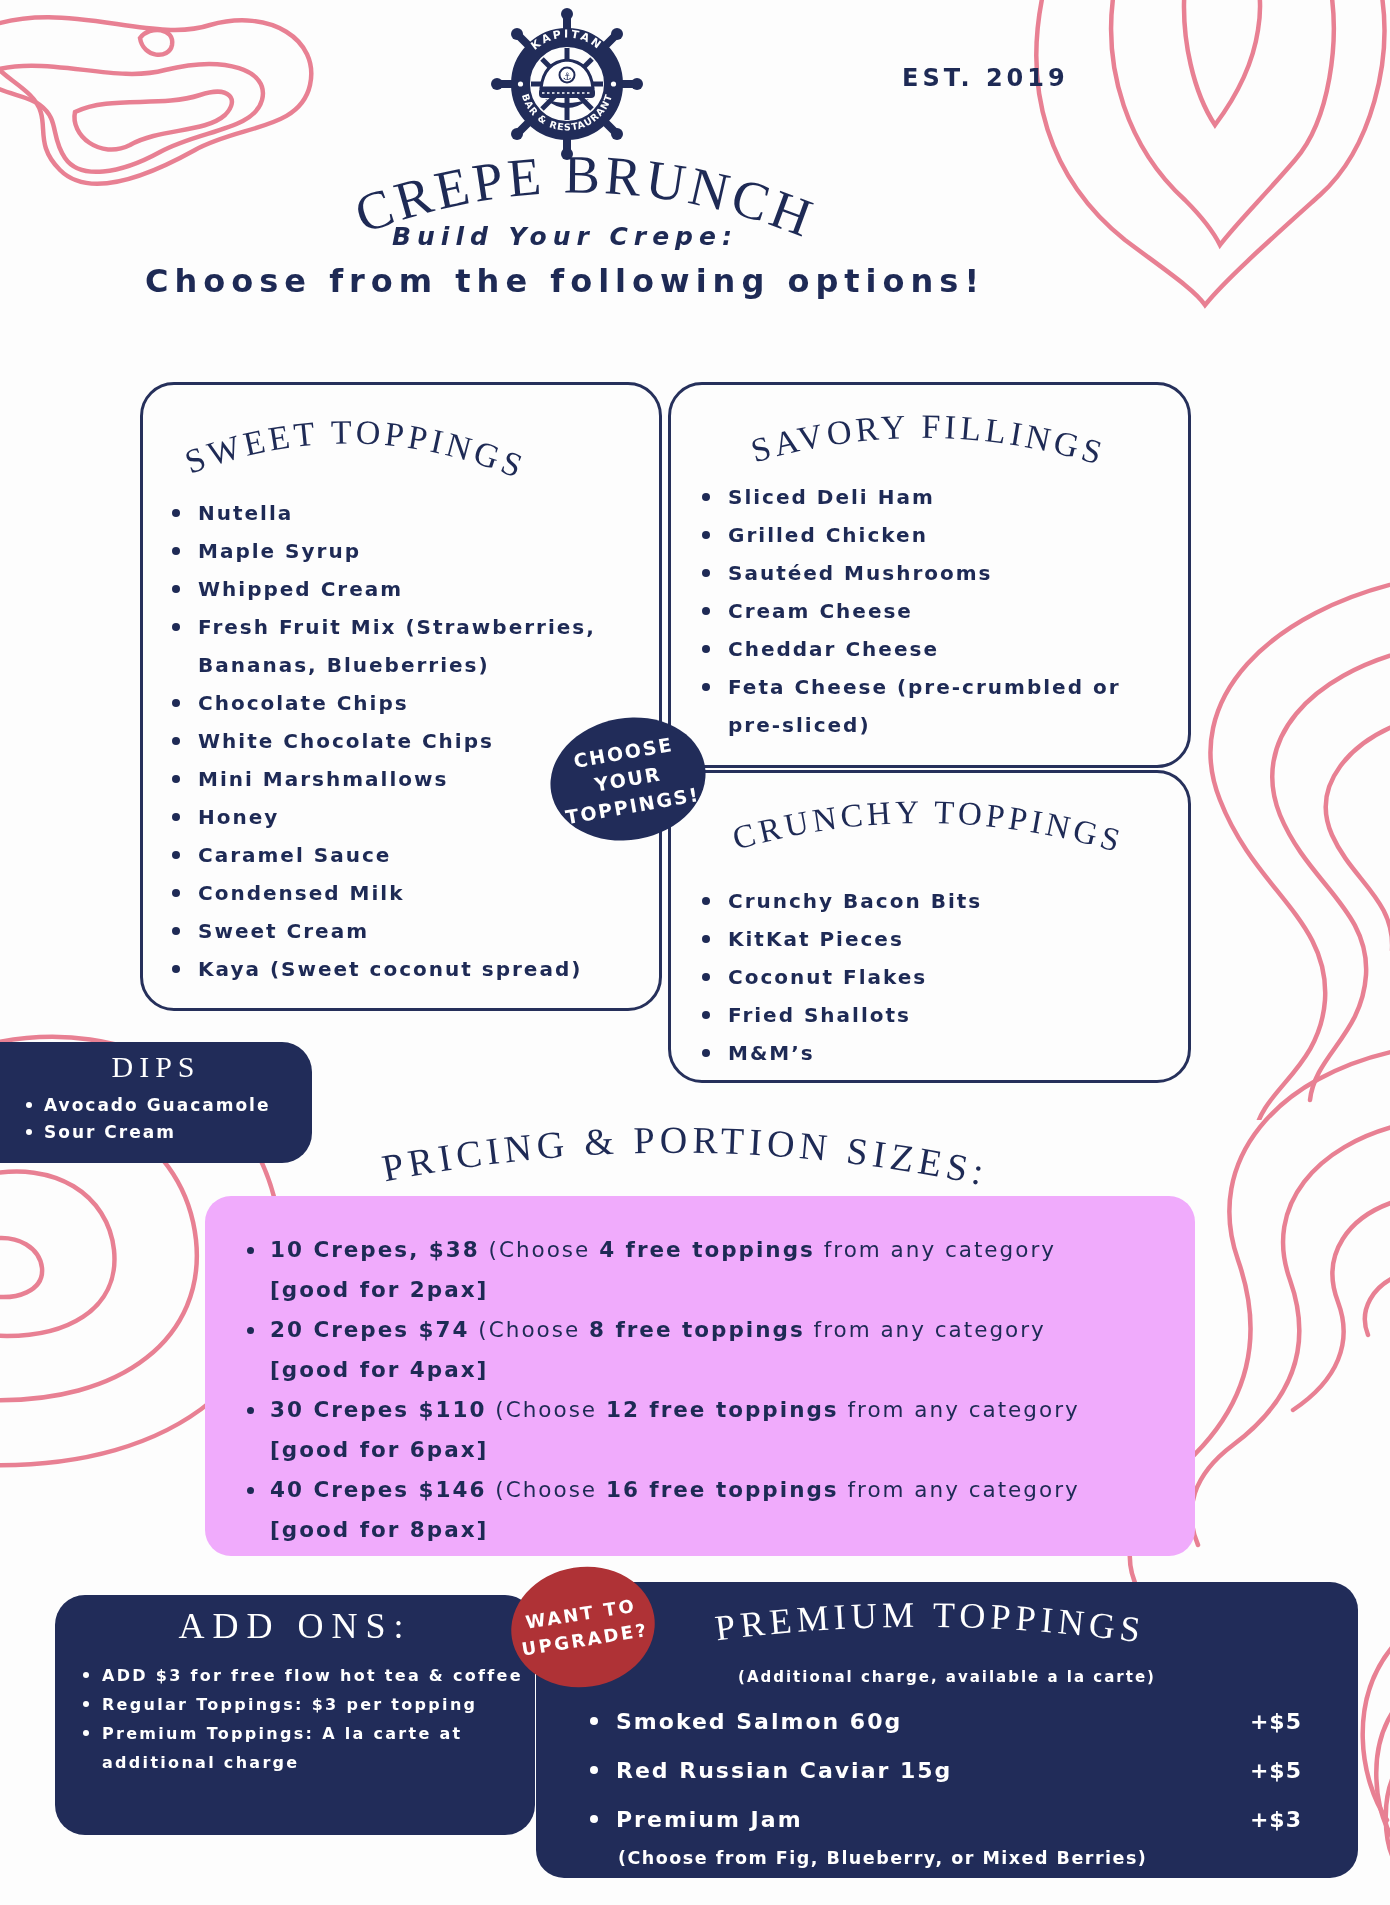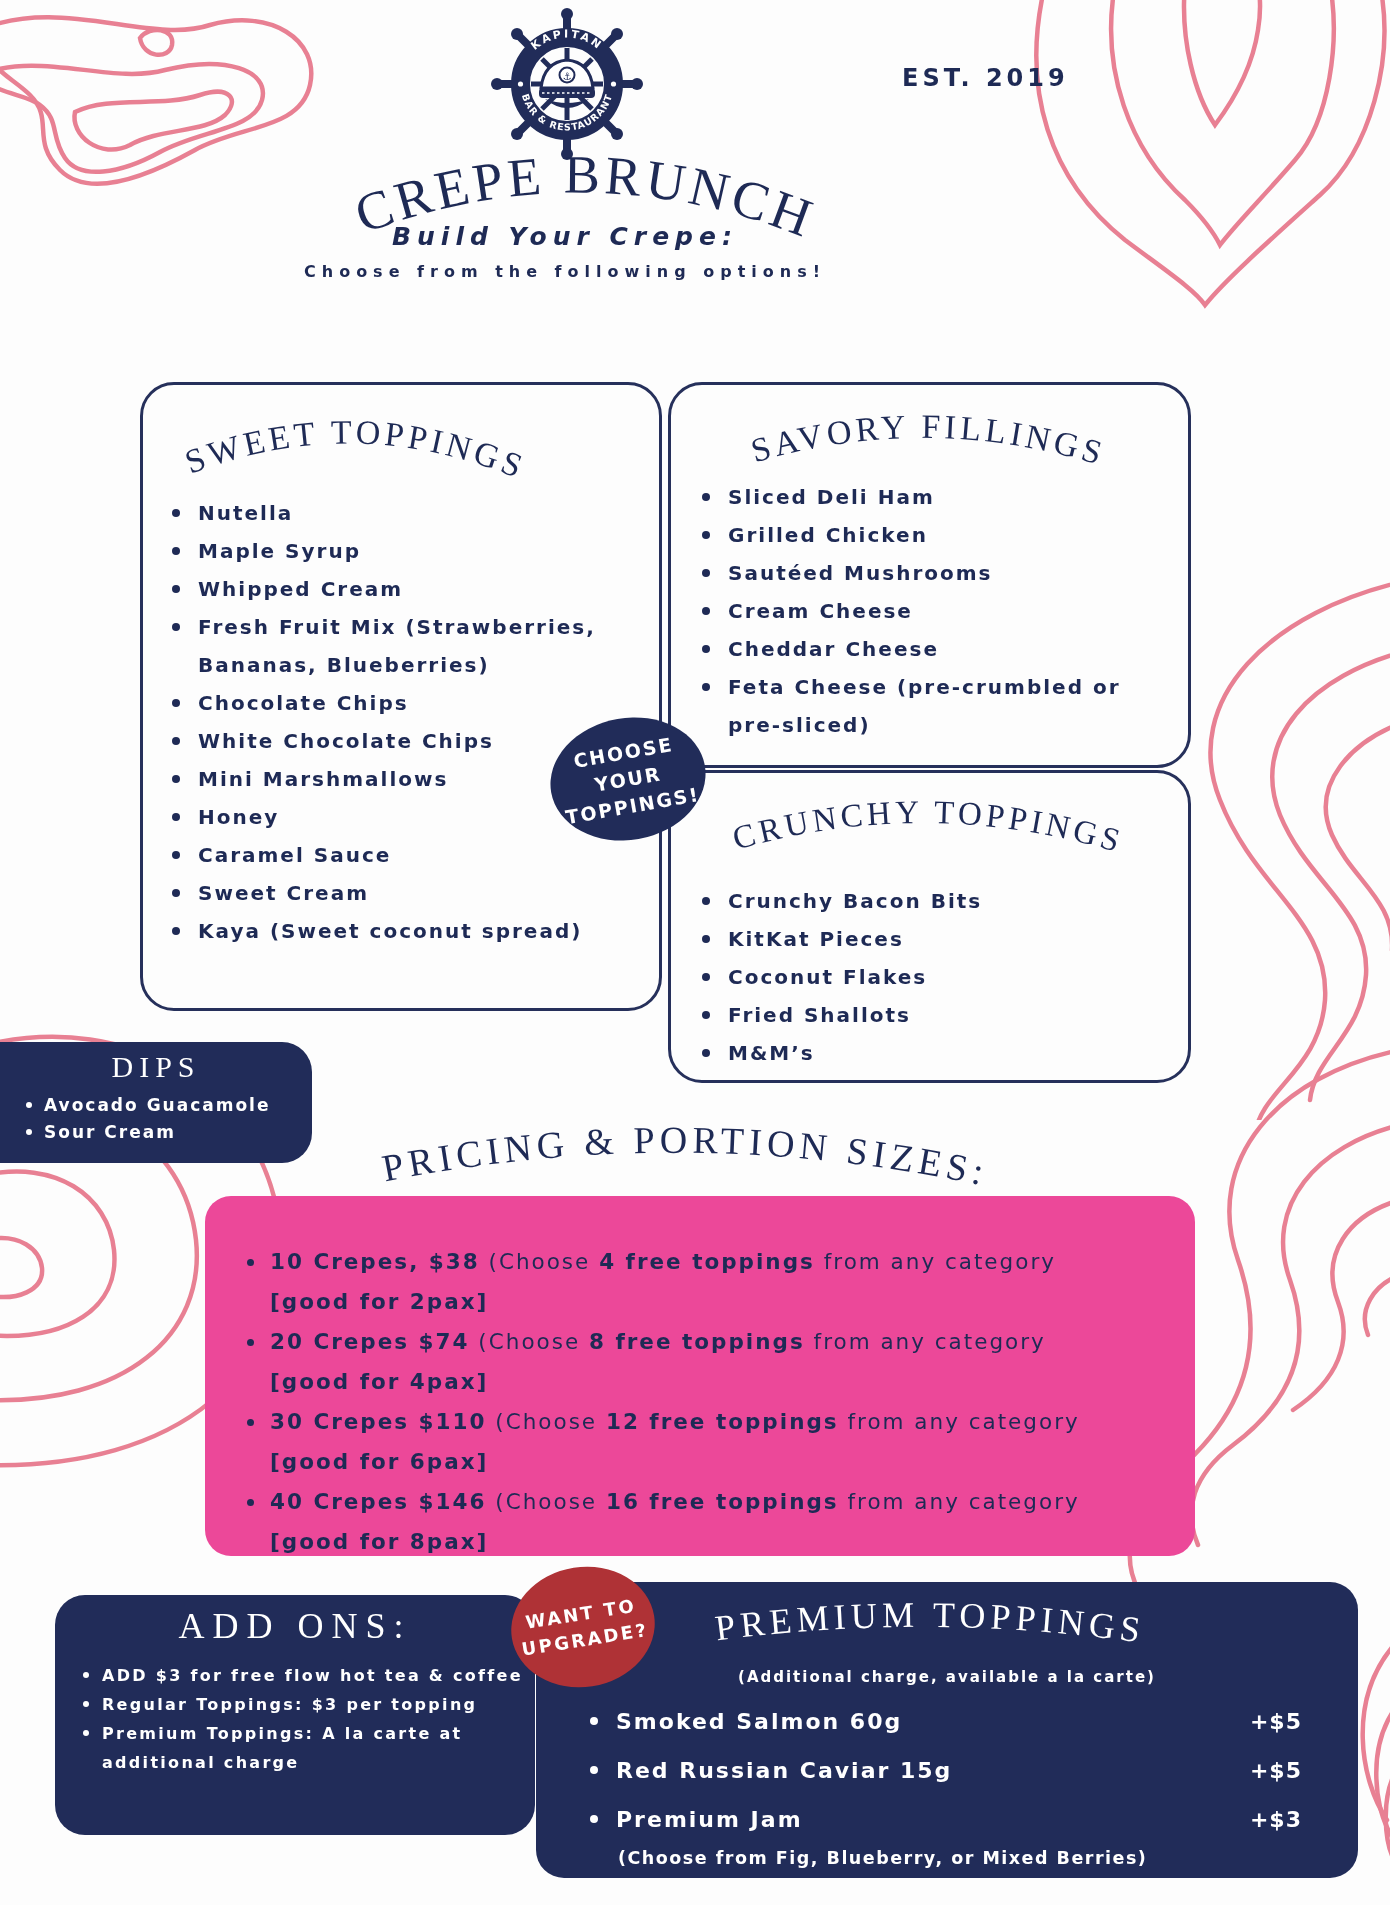--- a/index.html
+++ b/index.html
@@ -13,21 +13,21 @@
   .arc{position:absolute;z-index:2;overflow:visible;}
   .arc text{font-family:"Liberation Serif",serif;fill:#1e2a55;}
   .arc.white text{fill:#ffffff;}
 
   
   .est{position:absolute;left:902px;top:64px;z-index:3;font-weight:bold;font-size:24px;
        letter-spacing:4px;color:#1e2a55;}
   .sub1{position:absolute;left:0;top:222px;width:1130px;text-align:center;font-weight:bold;
         font-size:25px;letter-spacing:6px;z-index:2;font-style:italic;}
   .sub2{position:absolute;left:0;top:262px;width:1130px;text-align:center;font-weight:bold;
-        font-size:16px;letter-spacing:6px;z-index:2;}
+        font-size:32px;letter-spacing:6px;z-index:2;}
 
   
   .obox{position:absolute;border:3px solid #26305b;border-radius:34px;z-index:2;background:transparent;}
   ul{margin:0;padding:0;list-style:none;}
   .mi{display:flex;align-items:flex-start;}
   .dot{flex:0 0 auto;width:8px;height:8px;border-radius:50%;background:#1e2a55;margin:15px 18px 0 2px;}
   .mi-t{line-height:38px;font-size:20px;font-weight:bold;letter-spacing:2px;}
   .list{position:absolute;}
 
   
@@ -44,22 +44,22 @@
 
   
   .dips{left:0;top:1042px;width:312px;height:121px;border-radius:0 30px 30px 0;}
   .dips-title{margin-top:8px;text-align:center;font-family:"Liberation Serif",serif;font-size:30px;
               letter-spacing:6px;font-weight:normal;}
   .dips .list{left:24px;top:50px;right:10px;}
   .dips .mi-t{font-size:17px;line-height:27px;letter-spacing:2px;}
   .dips .dot{width:6px;height:6px;margin:10px 12px 0 2px;}
 
   
-  .gray{left:205px;top:1196px;width:990px;height:360px;background:#ec4899;border-radius:26px;
-        position:absolute;z-index:2;padding:46px 30px 0 40px;box-sizing:border-box;}
+  .gray{left:205px;top:1196px;width:990px;height:360px;background:#f0abfc;border-radius:26px;
+        position:absolute;z-index:2;padding:34px 30px 0 40px;box-sizing:border-box;}
   .prow{display:flex;align-items:flex-start;}
   .prow .dot{width:7px;height:7px;margin:17px 16px 0 2px;}
   .ptext{font-size:21.5px;line-height:40px;letter-spacing:2px;}
   .ptext b{font-weight:bold;}
   .ptext .reg{font-weight:normal;}
   .pax{font-weight:bold;}
 
   
   .addons{left:55px;top:1595px;width:480px;height:240px;border-radius:30px;}
   .addons-title{margin-top:10px;text-align:center;font-family:"Liberation Serif",serif;
@@ -221,20 +221,24 @@
     <li class="mi">
         <span class="dot"></span>
         <span class="mi-t">Honey</span>
       </li>
     <li class="mi">
         <span class="dot"></span>
         <span class="mi-t">Caramel Sauce</span>
       </li>
     <li class="mi">
         <span class="dot"></span>
+        <span class="mi-t">Condensed Milk</span>
+      </li>
+    <li class="mi">
+        <span class="dot"></span>
         <span class="mi-t">Sweet Cream</span>
       </li>
     <li class="mi">
         <span class="dot"></span>
         <span class="mi-t">Kaya (Sweet coconut spread)</span>
       </li>
   </ul>
 
   <div class="obox" style="left:668px;top:382px;width:517px;height:380px;"></div>
   <svg class="arc" style="left:698px;top:390px" width="460" height="106" viewBox="0 0 460 106">

